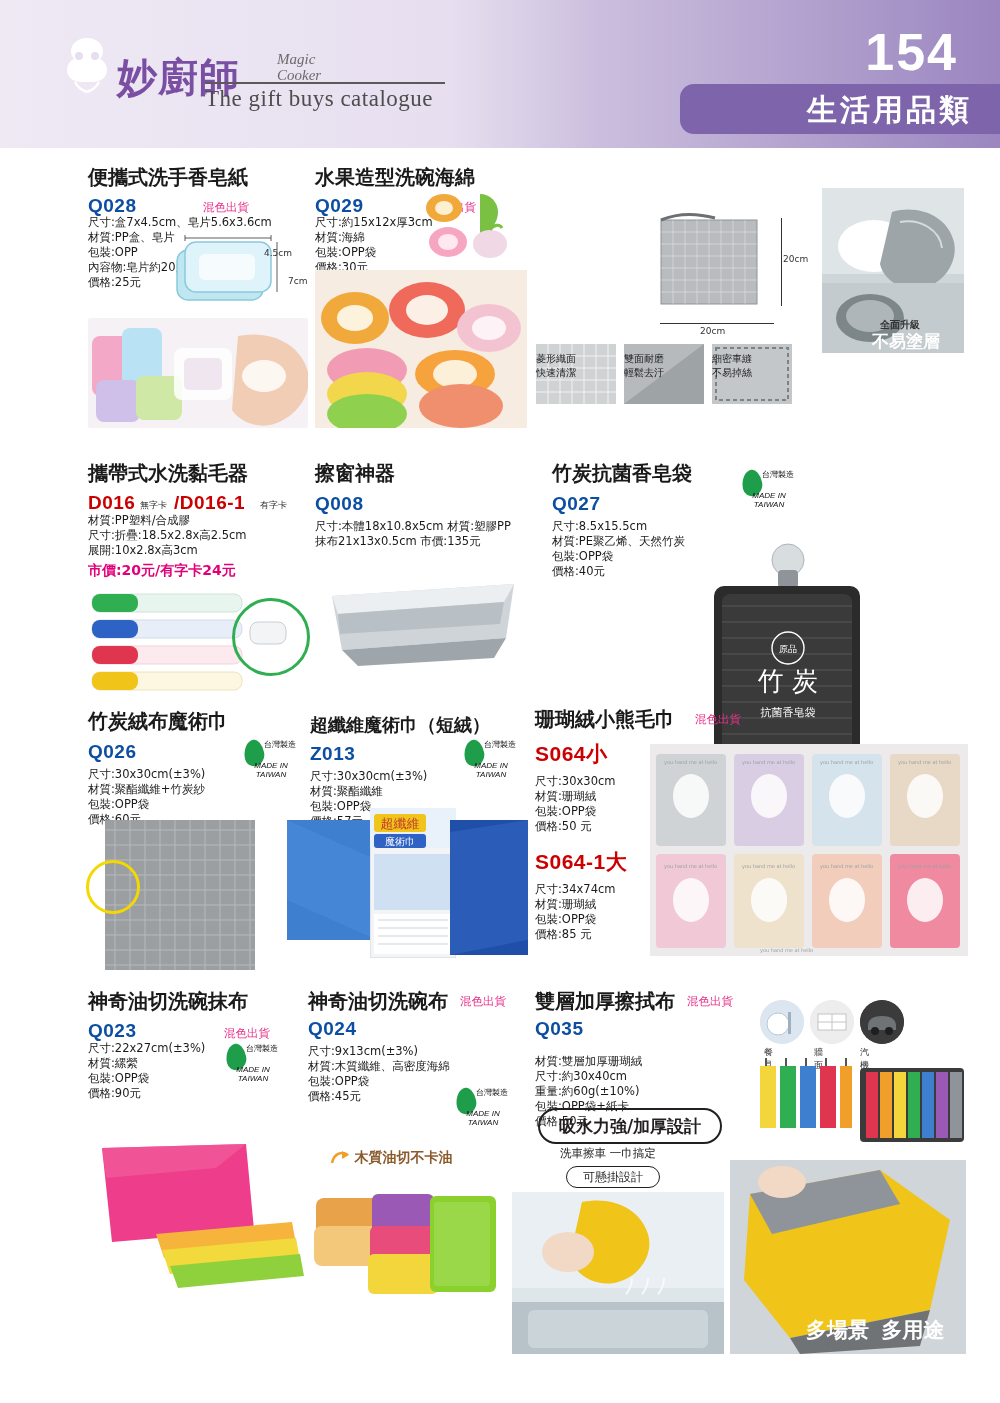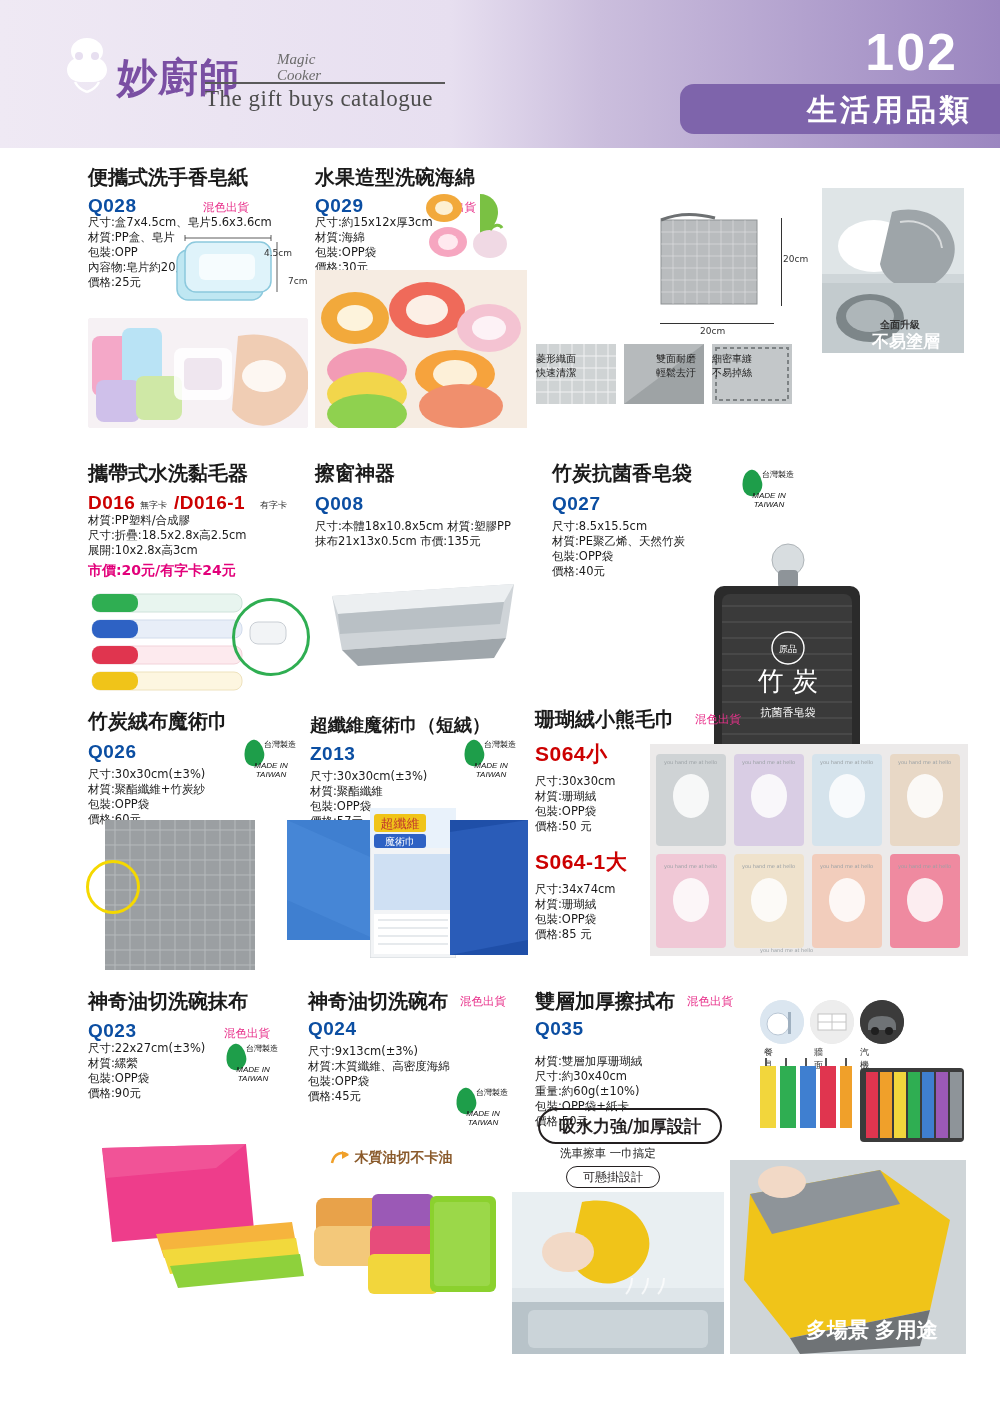--- a/index.html
+++ b/index.html
@@ -69,21 +69,21 @@
   .mit{width:62px;height:40px;position:absolute;text-align:center;}
   .mit .leaf{
     position:absolute;left:4px;top:0;width:20px;height:26px;background:#1e9e4a;
     border-radius:60% 40% 55% 45%/65% 55% 45% 35%;transform:rotate(-12deg);
   }
   .mit .t1{position:absolute;left:24px;top:0;font-size:8px;color:#111;line-height:9px;font-family:"DejaVu Sans",sans-serif;}
   .mit .t2{position:absolute;left:0px;top:21px;font-size:8px;color:#111;line-height:9px;font-family:"Liberation Sans",sans-serif;width:62px;text-align:center;font-style:italic;}
 
   
   .photo{position:absolute;overflow:hidden;background:#eee;}
-  .cap-white{position:absolute;color:#fff;font-weight:bold;font-family:Liberation Sans, sans-serif;text-align:center;}
+  .cap-white{position:absolute;color:#fff;font-weight:bold;font-family:Liberation Mono, monospace;text-align:center;}
   .rule-h{position:absolute;background:#333;height:1px;}
   .rule-v{position:absolute;background:#333;width:1px;}
 
   .oval{
     position:absolute;border:2px solid #231f20;border-radius:28px;
     font-size:17px;font-weight:bold;text-align:center;font-family:"DejaVu Sans",sans-serif;
   }
   .oval2{
     position:absolute;border:1.5px solid #231f20;border-radius:18px;
     font-size:12px;text-align:center;font-family:"DejaVu Sans",sans-serif;
@@ -104,21 +104,21 @@
     </svg>
     <div class="brand-cn">妙廚師</div>
     <div class="brand-en-top">
       <div>Magic</div>
       <div>Cooker</div>
     </div>
     <div class="brand-rule"></div>
     <div class="brand-en">The gift buys catalogue</div>
   </div>
   <div class="header-right">
-    <div class="page-num">102</div>
+    <div class="page-num">154</div>
     <div class="cat-band">
       <span>生活用品類</span>
     </div>
   </div>
 </div>
 
 <div class="sheet">
 
   <div class="prod" style="left:88px;top:16px;width:215px;">
     <div class="ptitle">便攜式洗手香皂紙</div>
@@ -245,21 +245,21 @@
     <div class="small-note" style="position:relative;top:-2px;"></div>
   </div>
   <div style="position:absolute;left:534px;top:198px;"></div>
 
   <div class="small-note" style="position:absolute;left:538px;top:202px;"></div>
 
   <div style="position:absolute;left:536px;top:204px;width:84px;">
     <div class="small-note">菱形織面</div>
     <div class="small-note">快速清潔</div>
   </div>
-  <div style="position:absolute;left:656px;top:204px;width:84px;">
+  <div style="position:absolute;left:624px;top:204px;width:84px;">
     <div class="small-note">雙面耐磨</div>
     <div class="small-note">輕鬆去汙</div>
   </div>
   <div style="position:absolute;left:712px;top:204px;width:84px;">
     <div class="small-note">細密車縫</div>
     <div class="small-note">不易掉絲</div>
   </div>
 
   <div class="photo" style="left:822px;top:40px;width:142px;height:165px;">
     <svg viewBox="0 0 142 165" width="142" height="165">

